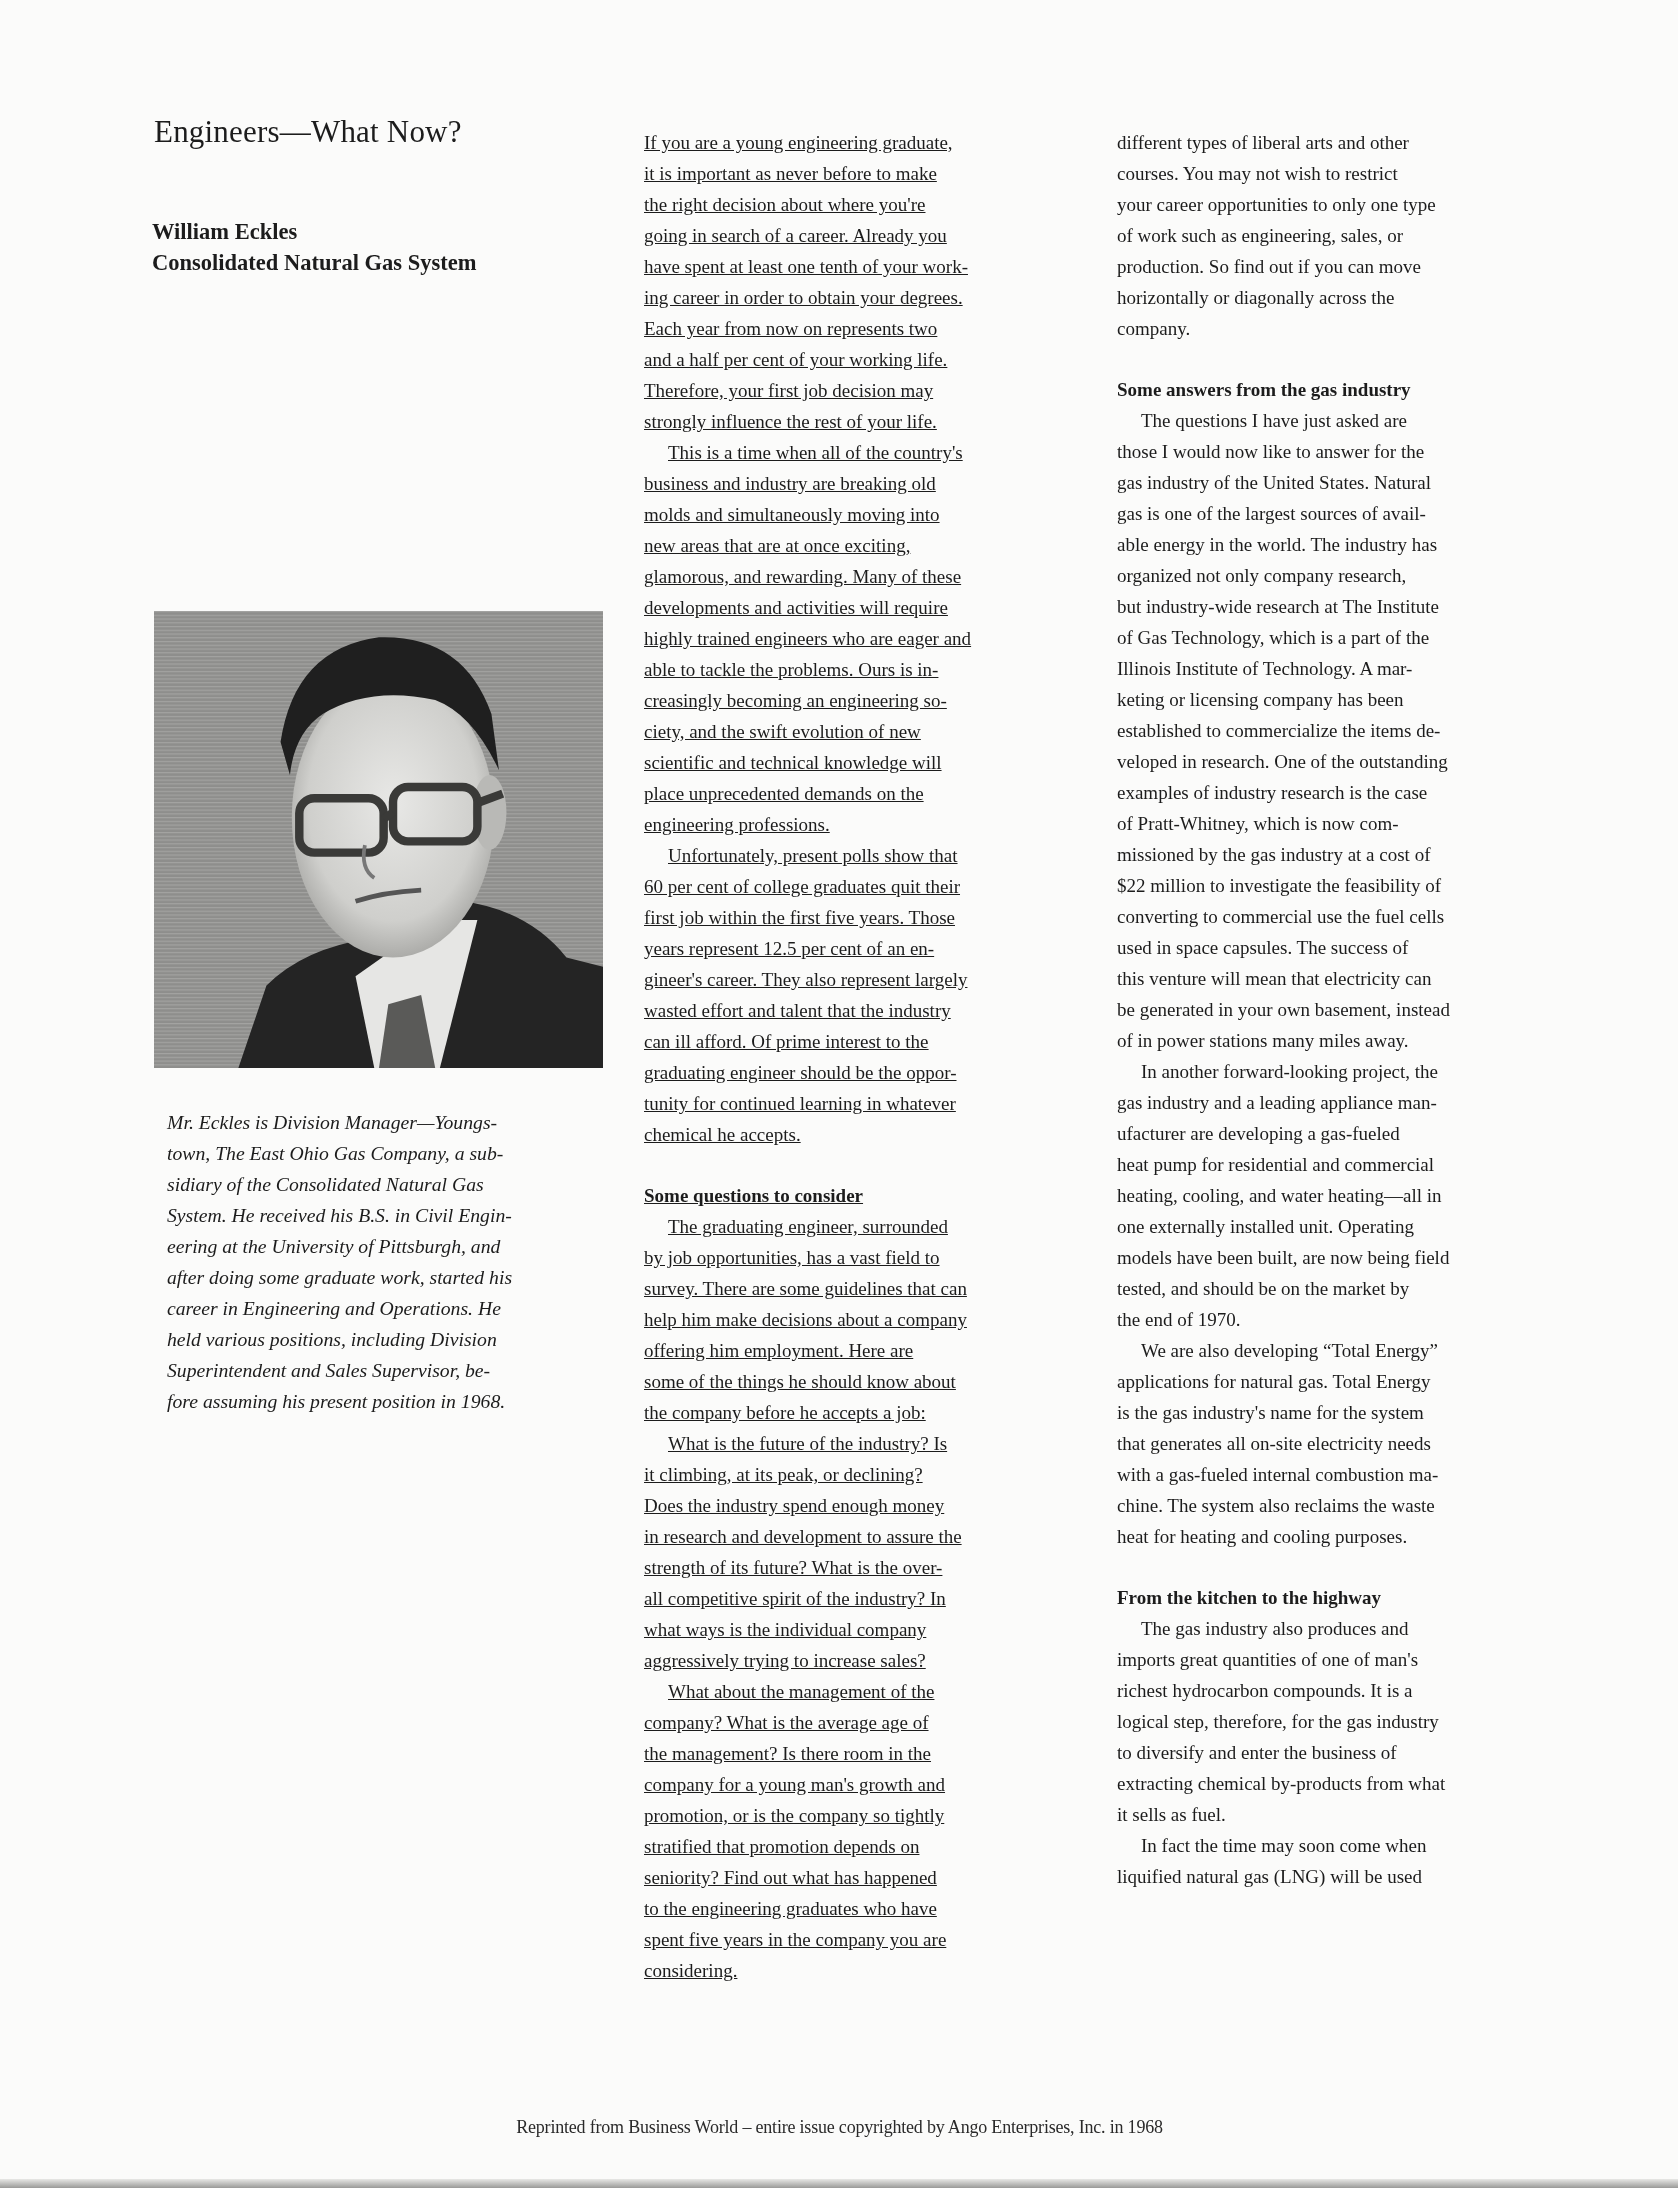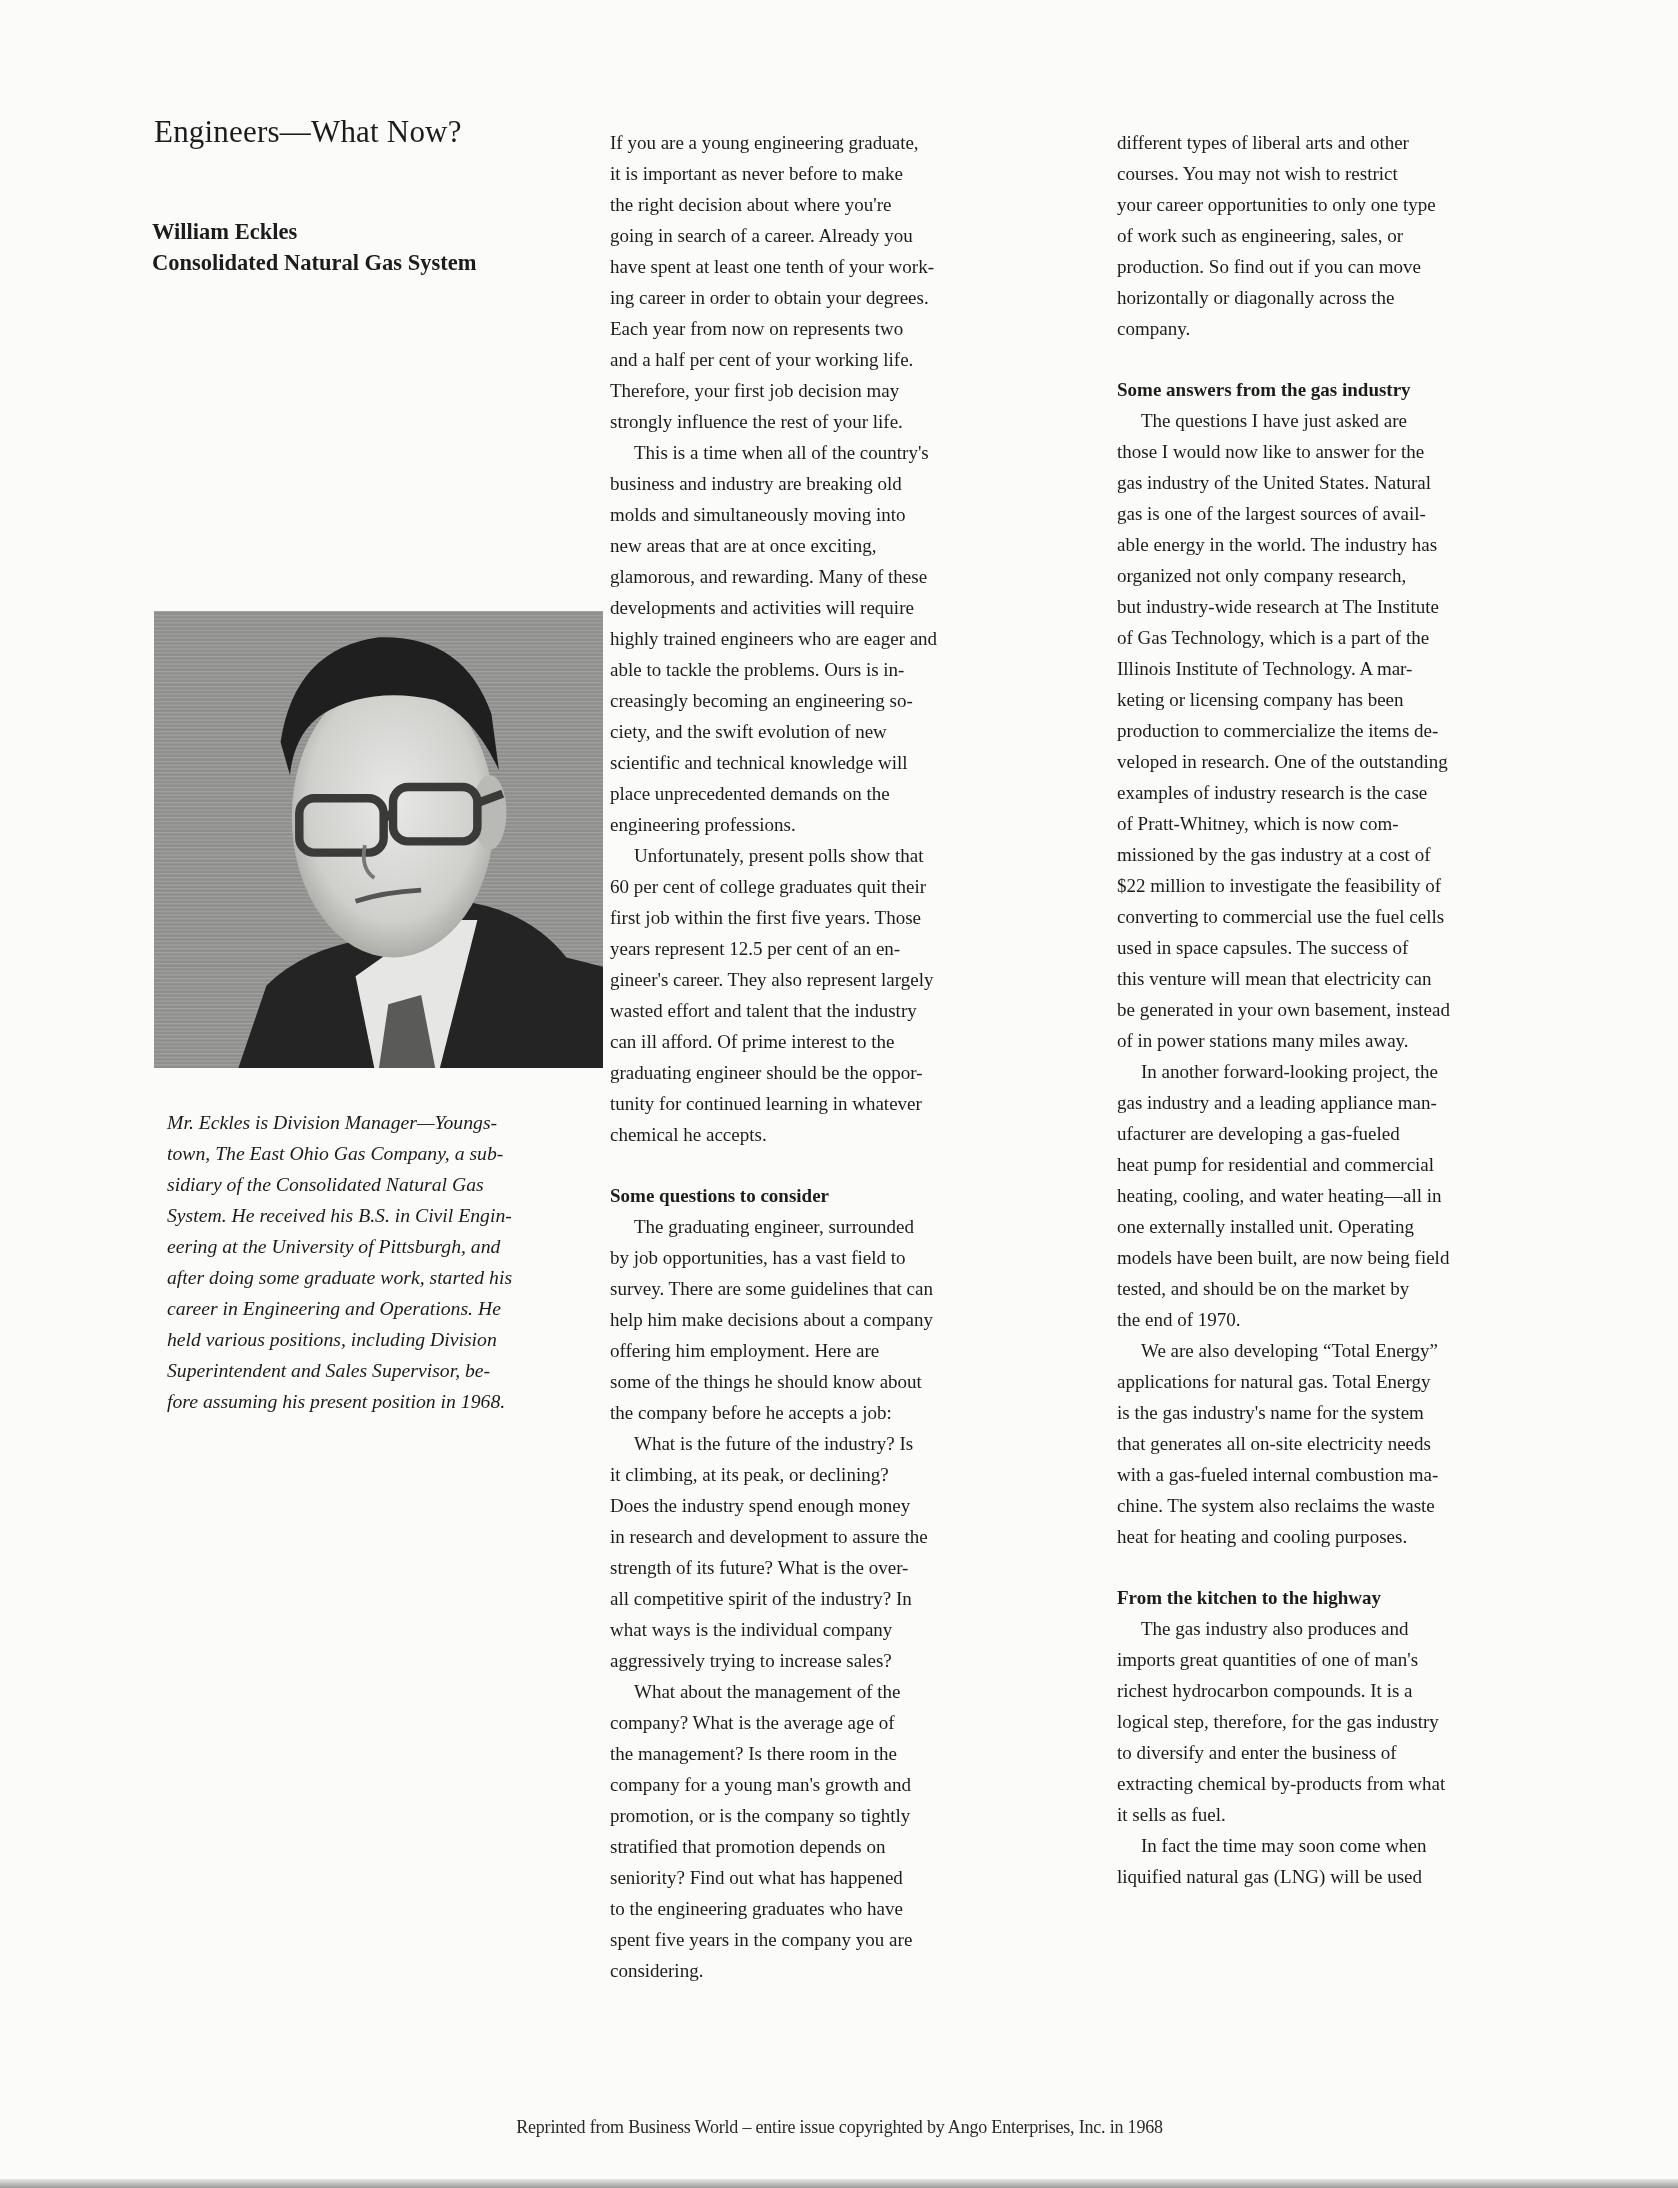--- a/index.html
+++ b/index.html
@@ -29,21 +29,21 @@
   .photo svg { width: 100%; height: 100%; display: block; }
   .caption {
     position: absolute; left: 156px; top: 1107px; width: 459px;
     font-style: italic; font-size: 19.7px; line-height: 31px;
   }
   .caption div { white-space: nowrap; margin-left: 11px; }
   .col {
     position: absolute; top: 127px; width: 459px;
     font-size: 19px; line-height: 31px;
   }
-  .col-2 { left: 610px; }
+  .col-2 { left: 644px; text-decoration: underline; }
   .col-3 { left: 1117px; }
   .line { white-space: nowrap; display: block; }
   .indent { padding-left: 24px; }
   .heading { font-weight: bold; display: block; white-space: nowrap; }
   .gap { display: block; height: 30px; }
   .footer {
     position: absolute; left: 0; right: 0; top: 2117px; text-align: center;
     font-size: 18px; color: #2a2a2a; letter-spacing: -0.2px;
   }
 </style>
@@ -192,21 +192,21 @@
       <span class="line indent">The questions I have just asked are</span>
       <span class="line">those I would now like to answer for the</span>
       <span class="line">gas industry of the United States. Natural</span>
       <span class="line">gas is one of the largest sources of avail-</span>
       <span class="line">able energy in the world. The industry has</span>
       <span class="line">organized not only company research,</span>
       <span class="line">but industry-wide research at The Institute</span>
       <span class="line">of Gas Technology, which is a part of the</span>
       <span class="line">Illinois Institute of Technology. A mar-</span>
       <span class="line">keting or licensing company has been</span>
-      <span class="line">production to commercialize the items de-</span>
+      <span class="line">established to commercialize the items de-</span>
       <span class="line">veloped in research. One of the outstanding</span>
       <span class="line">examples of industry research is the case</span>
       <span class="line">of Pratt-Whitney, which is now com-</span>
       <span class="line">missioned by the gas industry at a cost of</span>
       <span class="line">$22 million to investigate the feasibility of</span>
       <span class="line">converting to commercial use the fuel cells</span>
       <span class="line">used in space capsules. The success of</span>
       <span class="line">this venture will mean that electricity can</span>
       <span class="line">be generated in your own basement, instead</span>
       <span class="line">of in power stations many miles away.</span>

